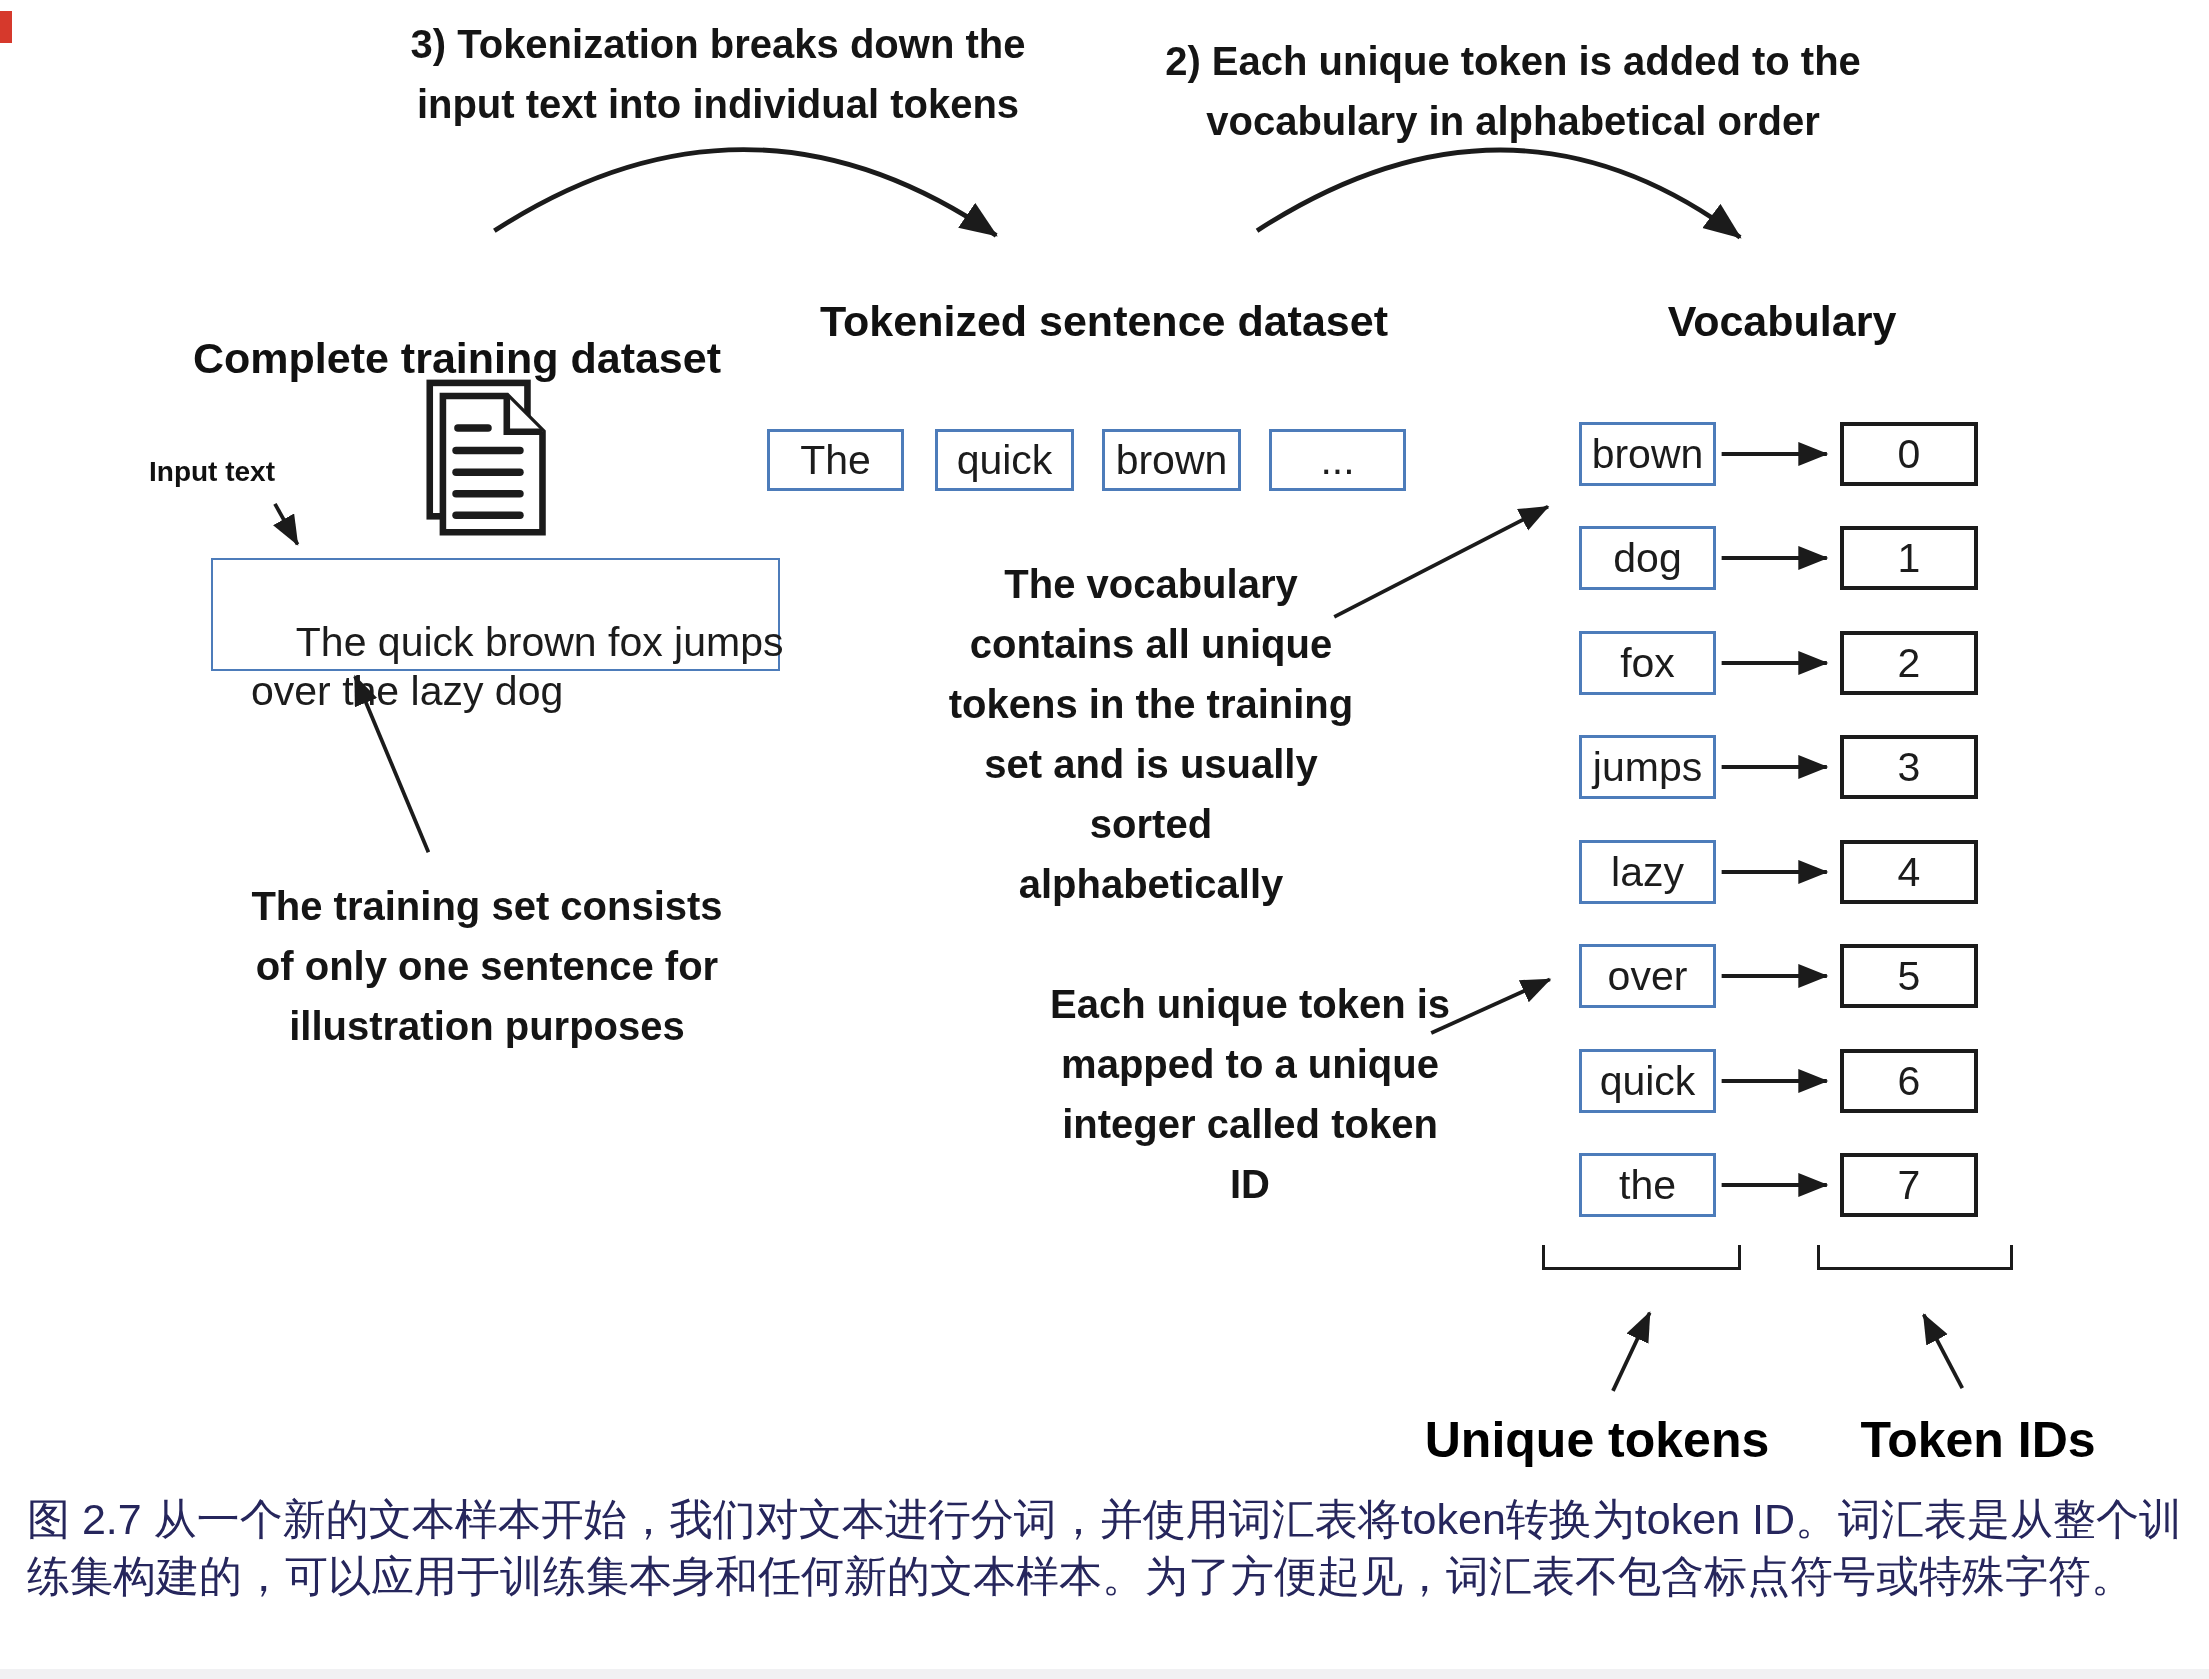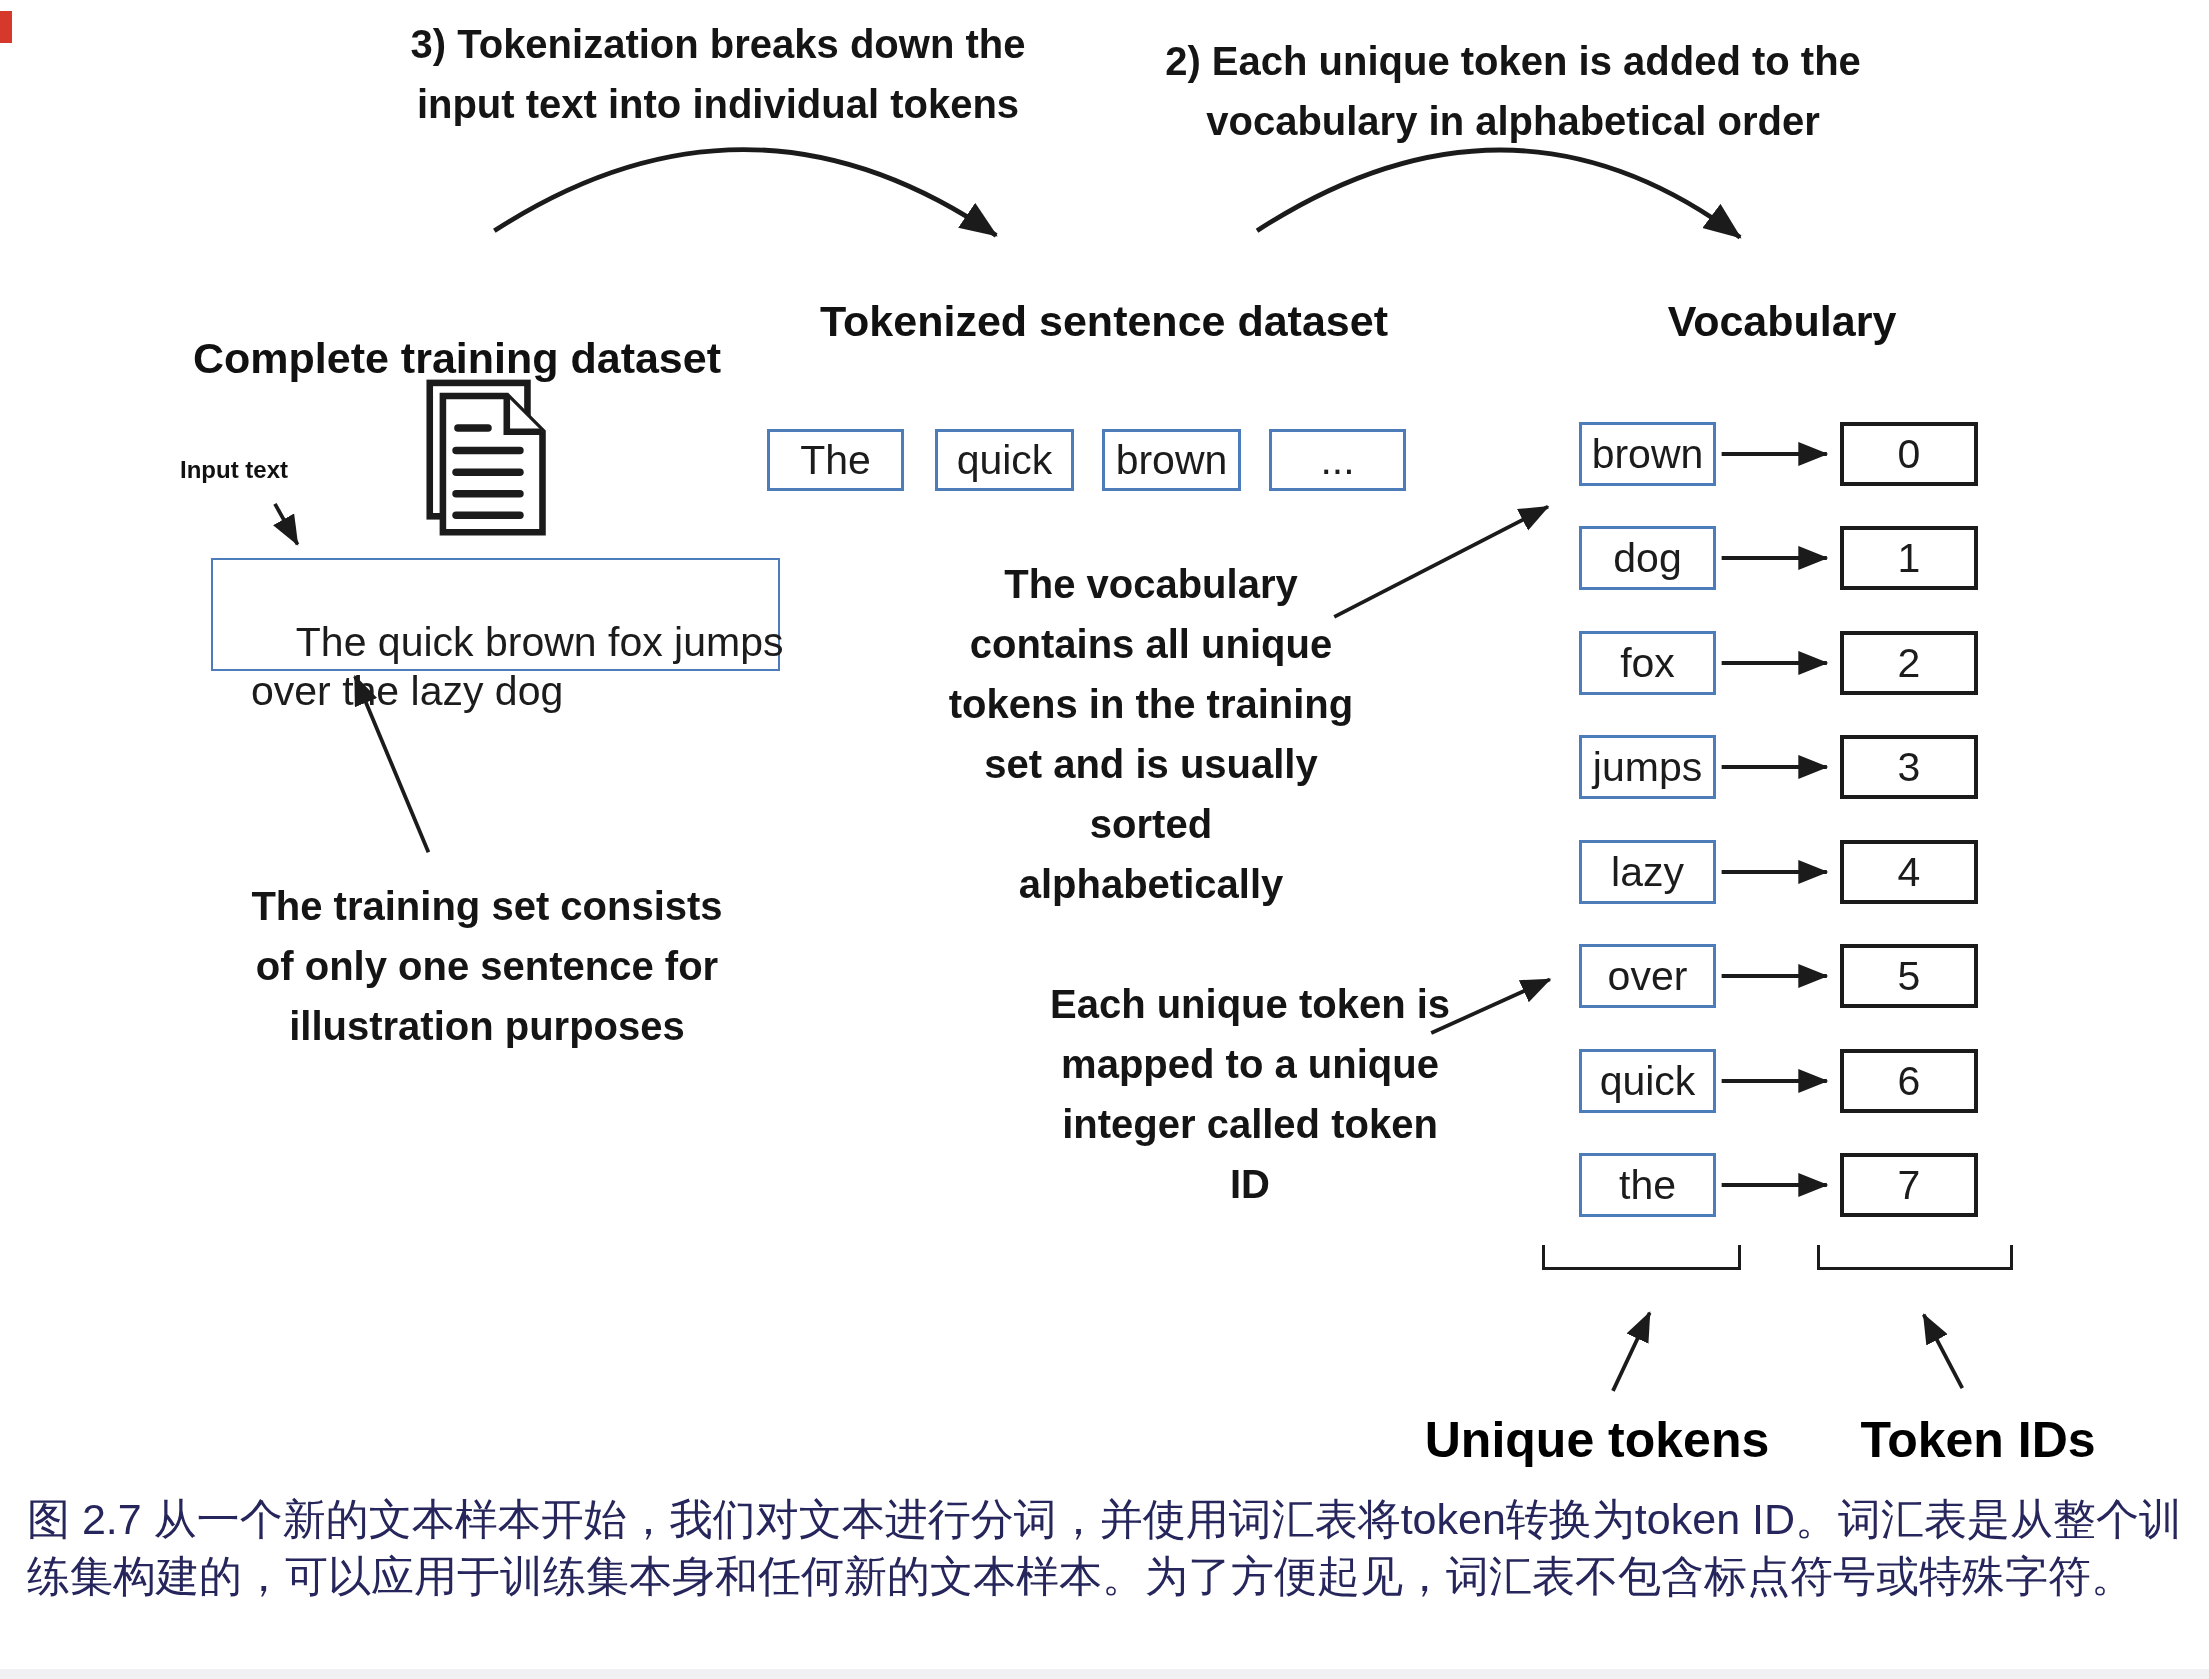--- a/index.html
+++ b/index.html
@@ -73,21 +73,21 @@
     <rect x="4" y="4" width="104" height="142" fill="#ffffff" stroke="#1b1b1b" stroke-width="7"></rect>
     <path d="M18,18 L86,18 L124,56 L124,163 L18,163 Z" fill="#ffffff" stroke="#1b1b1b" stroke-width="7" stroke-linejoin="miter"></path>
     <path d="M86,18 L86,56 L124,56" fill="#ffffff" stroke="#1b1b1b" stroke-width="7"></path>
     <line x1="34" y1="52" x2="66" y2="52" stroke="#1b1b1b" stroke-width="8" stroke-linecap="round"></line>
     <line x1="32" y1="76" x2="100" y2="76" stroke="#1b1b1b" stroke-width="8" stroke-linecap="round"></line>
     <line x1="32" y1="99" x2="100" y2="99" stroke="#1b1b1b" stroke-width="8" stroke-linecap="round"></line>
     <line x1="32" y1="122" x2="100" y2="122" stroke="#1b1b1b" stroke-width="8" stroke-linecap="round"></line>
     <line x1="32" y1="145" x2="100" y2="145" stroke="#1b1b1b" stroke-width="8" stroke-linecap="round"></line>
   </svg>
 
-  <div class="abs" style="left:149px;top:456px;font-weight:700;font-size:24px;color:#111;margin-left:31px;">Input text</div>
+  <div class="abs" style="left:149px;top:456px;font-weight:700;font-size:28px;color:#111;">Input text</div>
 
   <div class="abs" id="input-box">
     <span>The quick brown fox jumps
 over the lazy dog</span>
   </div>
 
   <div class="abs note centered" style="left:487px;top:876px;">The training set consists
 of only one sentence for
 illustration purposes</div>
 

